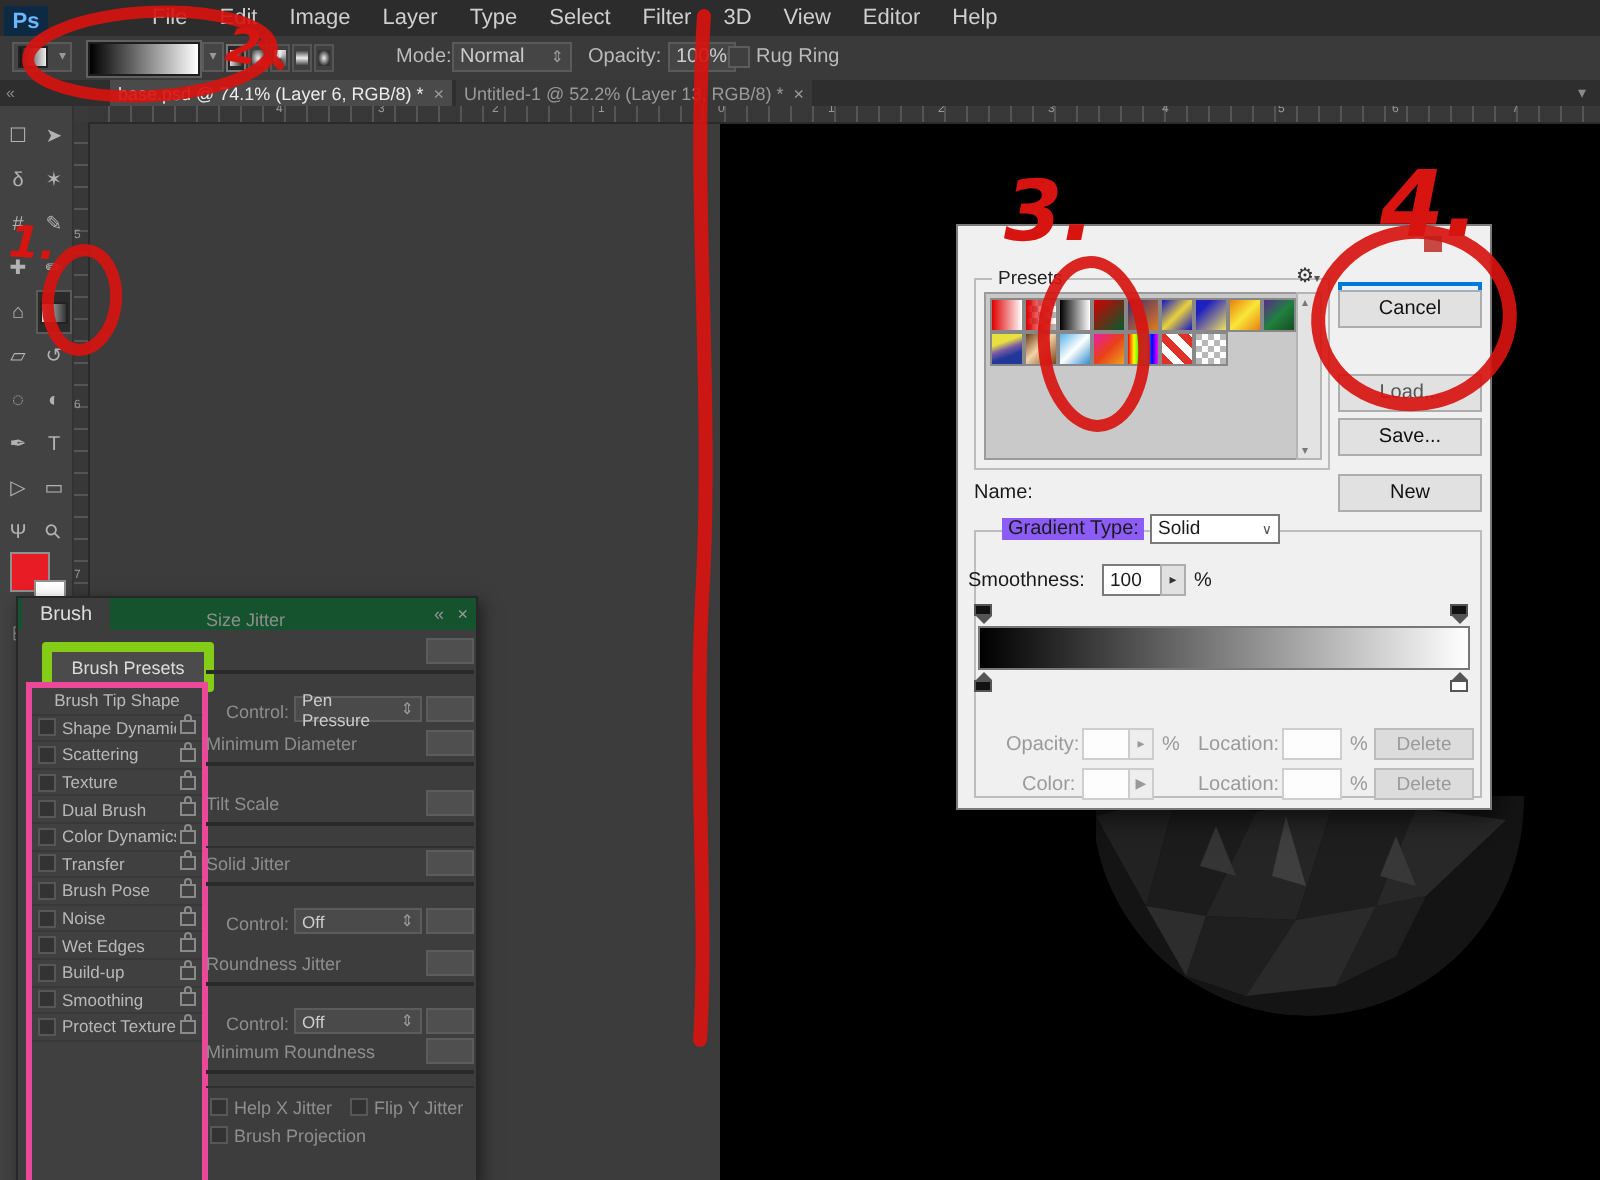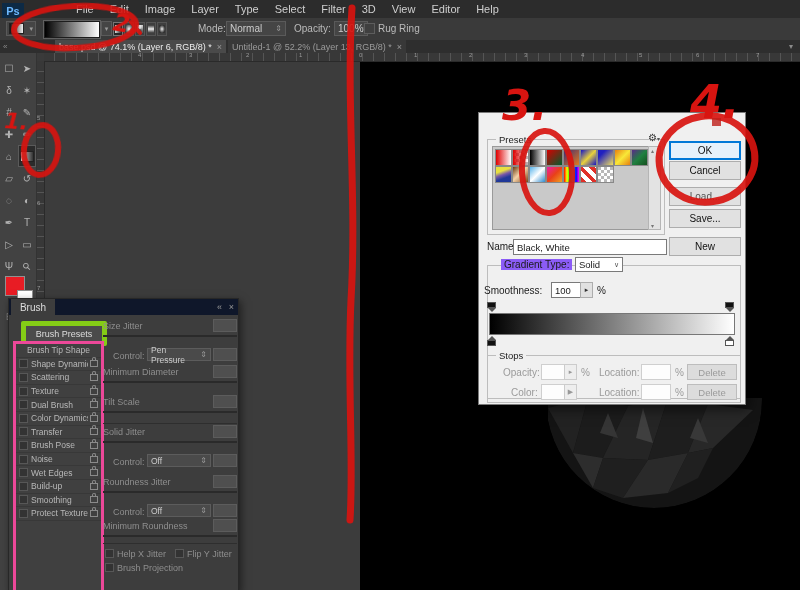--- a/index.html
+++ b/index.html
@@ -65,21 +65,21 @@
   .tool.sel{background:#2b2b2b;border:1px solid #5a5a5a;box-sizing:border-box;}
   .tool .grad-chip{width:12px;height:9px;background:linear-gradient(to right,#ddd,#333);border:1px solid #222;}
   .rot45{transform:rotate(-45deg);display:inline-block;}
   #fg-swatch{left:5px;top:223px;width:18px;height:18px;border:1px solid #909090;}
   #bg-swatch{left:17px;top:237px;width:14px;height:14px;background:#fff;border:1px solid #909090;}
   .tb-bottom-icon{color:#a0a0a0;font-size:9px;top:258px;}
 
   
   #brush-panel{left:8px;top:298px;width:229px;height:292px;background:#3d3d3d;border:1px solid #272727;
                box-shadow:2px 3px 8px rgba(0,0,0,.5);z-index:4;color:#bbb;font-size:9px;}
-  #bp-tabrow{position:absolute;left:0;top:0;width:100%;height:16px;background:#0f172a;}
+  #bp-tabrow{position:absolute;left:0;top:0;width:100%;height:16px;background:#14532d;}
   #bp-tab{position:absolute;left:2px;top:0;width:44px;height:16px;background:#3d3d3d;color:#ddd;
           font-size:10px;display:flex;align-items:center;justify-content:center;}
   .bp-head-ic{position:absolute;top:3px;color:#999;font-size:9px;}
   #bp-presets-btn{position:absolute;left:12px;top:22px;width:76px;height:15px;background:#4b4b4b;
           border:5px solid #84cc16;border-radius:2px;color:#ddd;font-size:9px;
           display:flex;align-items:center;justify-content:center;}
   #bp-list{position:absolute;left:4px;top:42px;width:85px;height:248px;background:#404040;border:3px solid #ec4899;}
   .bp-item{height:12.6px;display:flex;align-items:center;border-bottom:1px solid #383838;padding:0 3px;}
   .bp-item.hdr{justify-content:center;color:#ccc;}
   .bp-check{width:7px;height:7px;background:#333;border:1px solid #575757;margin-right:3px;flex:none;}
@@ -390,21 +390,21 @@
         <span class="bp-label">Smoothing</span>
         <span class="bp-lock"></span>
       </div>
       <div class="bp-item">
         <span class="bp-check"></span>
         <span class="bp-label">Protect Texture</span>
         <span class="bp-lock"></span>
       </div>
     </div>
 
-  <span class="bp-rlabel" style="left:94px;top:22px">Size Jitter</span>
+  <span class="bp-rlabel" style="left:94px;top:6px">Size Jitter</span>
   <div class="bp-val" style="left:204px;top:20px"></div>
   <div class="bp-slider" style="left:94px;top:36px"></div>
 
   <span class="bp-rlabel" style="left:104px;top:52px">Control:</span>
   <div class="bp-dd" style="left:138px;top:49px;width:64px">
     <span>Pen Pressure</span>
       <span class="udglyph">⇕</span>
   </div>
   <div class="bp-val" style="left:204px;top:49px"></div>
 
@@ -477,31 +477,30 @@
         <div class="preset" style="left: 87px; top: 19px; background: repeating-linear-gradient(45deg, rgb(224, 48, 40) 0px, rgb(224, 48, 40) 4px, rgb(255, 255, 255) 4px, rgb(255, 255, 255) 8px);"></div>
         <div class="preset" style="left: 104px; top: 19px; background: repeating-conic-gradient(rgb(255, 255, 255) 0deg, rgb(255, 255, 255) 25%, rgb(184, 184, 184) 0deg, rgb(184, 184, 184) 50%) 0px 0px / 6px 6px;"></div>
       </div>
     <div style="position:absolute;right:3px;top:6px;width:11px;height:82px;background:#e3e3e3;border:1px solid #b5b5b5">
       <span style="position:absolute;top:0;left:2px;font-size:6px;color:#777">▴</span>
       <span style="position:absolute;bottom:0;left:2px;font-size:6px;color:#777">▾</span>
     </div>
   </div>
 
   <div class="gd-btn focused" style="top:28px">OK</div>
-  <div class="gd-btn" style="top:48px">Cancel</div>
+  <div class="gd-btn" style="top:32px">Cancel</div>
   <div class="gd-btn dim" style="top:74px">Load...</div>
   <div class="gd-btn" style="top:96px">Save...</div>
 
   <span style="position:absolute;left:8px;top:128px">Name:</span>
-  <div id="gd-name-input">Black, White</div>
   <div class="gd-btn" style="top:124px">New</div>
 
   <div class="groupbox" style="left:8px;top:152px;width:252px;height:132px"></div>
   <span style="position:absolute;left:22px;top:146px;background:#8b5cf6;padding:0 3px">Gradient Type:</span>
-  <div class="gd-dd" style="left:96px;top:144px;width:48px">
+  <div class="gd-dd" style="left:96px;top:144px;width:65px">
     <span>Solid</span>
     <span style="font-size:7px;color:#555">∨</span>
   </div>
 
   <span style="position:absolute;left:5px;top:172px">Smoothness:</span>
   <div class="spin" style="left:72px;top:169px;width:26px">100</div>
   <div class="spin-arrow" style="left:101px;top:169px">▸</div>
   <span style="position:absolute;left:118px;top:172px">%</span>
 
   <div class="stop" style="left:8px;top:189px">
@@ -517,23 +516,20 @@
 
   <div class="stop" style="left:8px;top:223px">
     <div class="tri-u"></div>
     <div class="sq" style="background:#111"></div>
   </div>
   <div class="stop" style="left:246px;top:223px">
     <div class="tri-u"></div>
     <div class="sq" style="background:#fff"></div>
   </div>
 
-  <div class="groupbox" style="left:8px;top:242px;width:252px;height:46px">
-    <span class="groupbox-label" style="left:8px;top:-6px">Stops</span>
-  </div>
   <span class="gray-lbl" style="position:absolute;left:24px;top:254px">Opacity:</span>
   <div class="dis-box" style="left:62px;top:251px;width:22px"></div>
   <div class="spin-arrow" style="left:85px;top:251px;background:#eee;border-color:#ccc;color:#999">▸</div>
   <span class="gray-lbl" style="position:absolute;left:102px;top:254px">%</span>
   <span class="gray-lbl" style="position:absolute;left:120px;top:254px">Location:</span>
   <div class="dis-box" style="left:162px;top:251px;width:28px"></div>
   <span class="gray-lbl" style="position:absolute;left:196px;top:254px">%</span>
   <div class="del-btn" style="left:208px;top:251px">Delete</div>
 
   <span class="gray-lbl" style="position:absolute;left:32px;top:274px">Color:</span>

